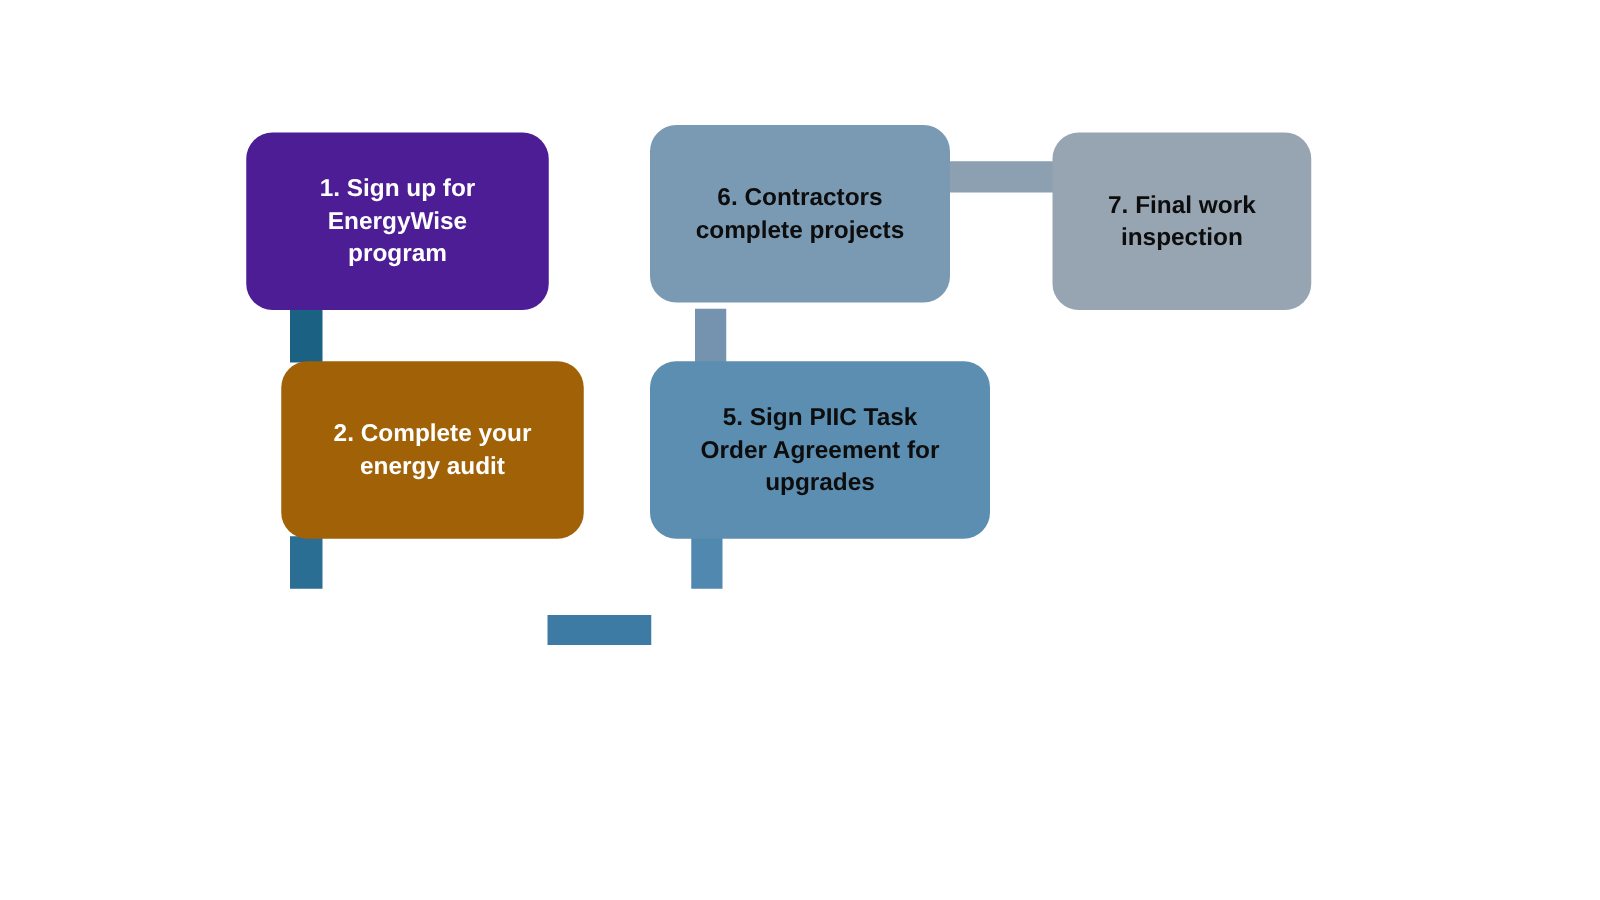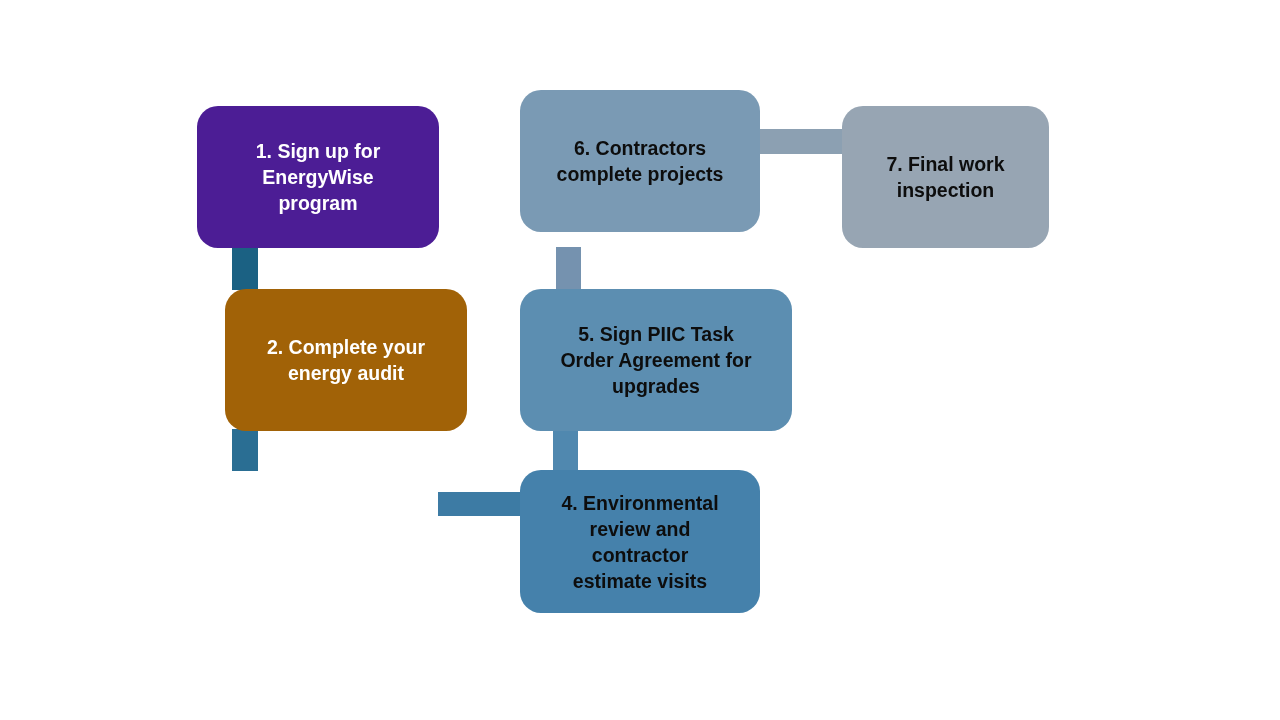--- a/index.html
+++ b/index.html
@@ -33,21 +33,21 @@
   }
   .connector {
     position: absolute;
   }
   
   .pos-s1 { left: 197px; top: 106px; width: 242px; height: 142px; }
   .pos-s2 { left: 197px; top: 289px; width: 242px; height: 142px; }
   .pos-s3 { left: 197px; top: 470px; width: 242px; height: 143px; }
   .pos-s4 { left: 520px; top: 470px; width: 240px; height: 143px; }
   .pos-s5 { left: 520px; top: 289px; width: 272px; height: 142px; }
-  .pos-s6 { left: 520px; top: 90px; width: 240px; height: 142px; }
+  .pos-s6 { left: 520px; top: 100px; width: 240px; height: 142px; }
   .pos-s7 { left: 842px; top: 106px; width: 207px; height: 142px; }
   
   .pos-c12 { left: 232px; top: 247px; width: 26px; height: 43px; }
   .pos-c23 { left: 232px; top: 429px; width: 26px; height: 42px; }
   .pos-c34 { left: 438px; top: 492px; width: 83px; height: 24px; }
   .pos-c45 { left: 553px; top: 429px; width: 25px; height: 42px; }
   .pos-c56 { left: 556px; top: 247px; width: 25px; height: 43px; }
   .pos-c67 { left: 759px; top: 129px; width: 84px; height: 25px; }
 </style>
 </head>
@@ -64,23 +64,20 @@
 
   <div class="step pos-s1" style="background-color: #4c1d95; color: rgb(255, 255, 255);">
     <div class="label">1. Sign up for EnergyWise program</div>
   </div>
 
   <div class="step pos-s2" style="background-color: #a16207; color: rgb(255, 255, 255); margin-left: 28px;">
     <div class="label">2. Complete your energy audit</div>
   </div>
 
 
-  <div class="step pos-s4" style="background-color: rgb(69, 129, 171); color: rgb(13, 13, 13);">
-    <div class="label">4. Environmental review and contractor estimate visits</div>
-  </div>
 
   <div class="step pos-s5" style="background-color: rgb(92, 142, 177); color: rgb(13, 13, 13);">
     <div class="label">5. Sign PIIC Task Order Agreement for upgrades</div>
   </div>
 
   <div class="step pos-s6" style="background-color: rgb(122, 154, 180); color: rgb(13, 13, 13);">
     <div class="label">6. Contractors complete projects</div>
   </div>
 
   <div class="step pos-s7" style="background-color: rgb(151, 165, 179); color: rgb(13, 13, 13);">

